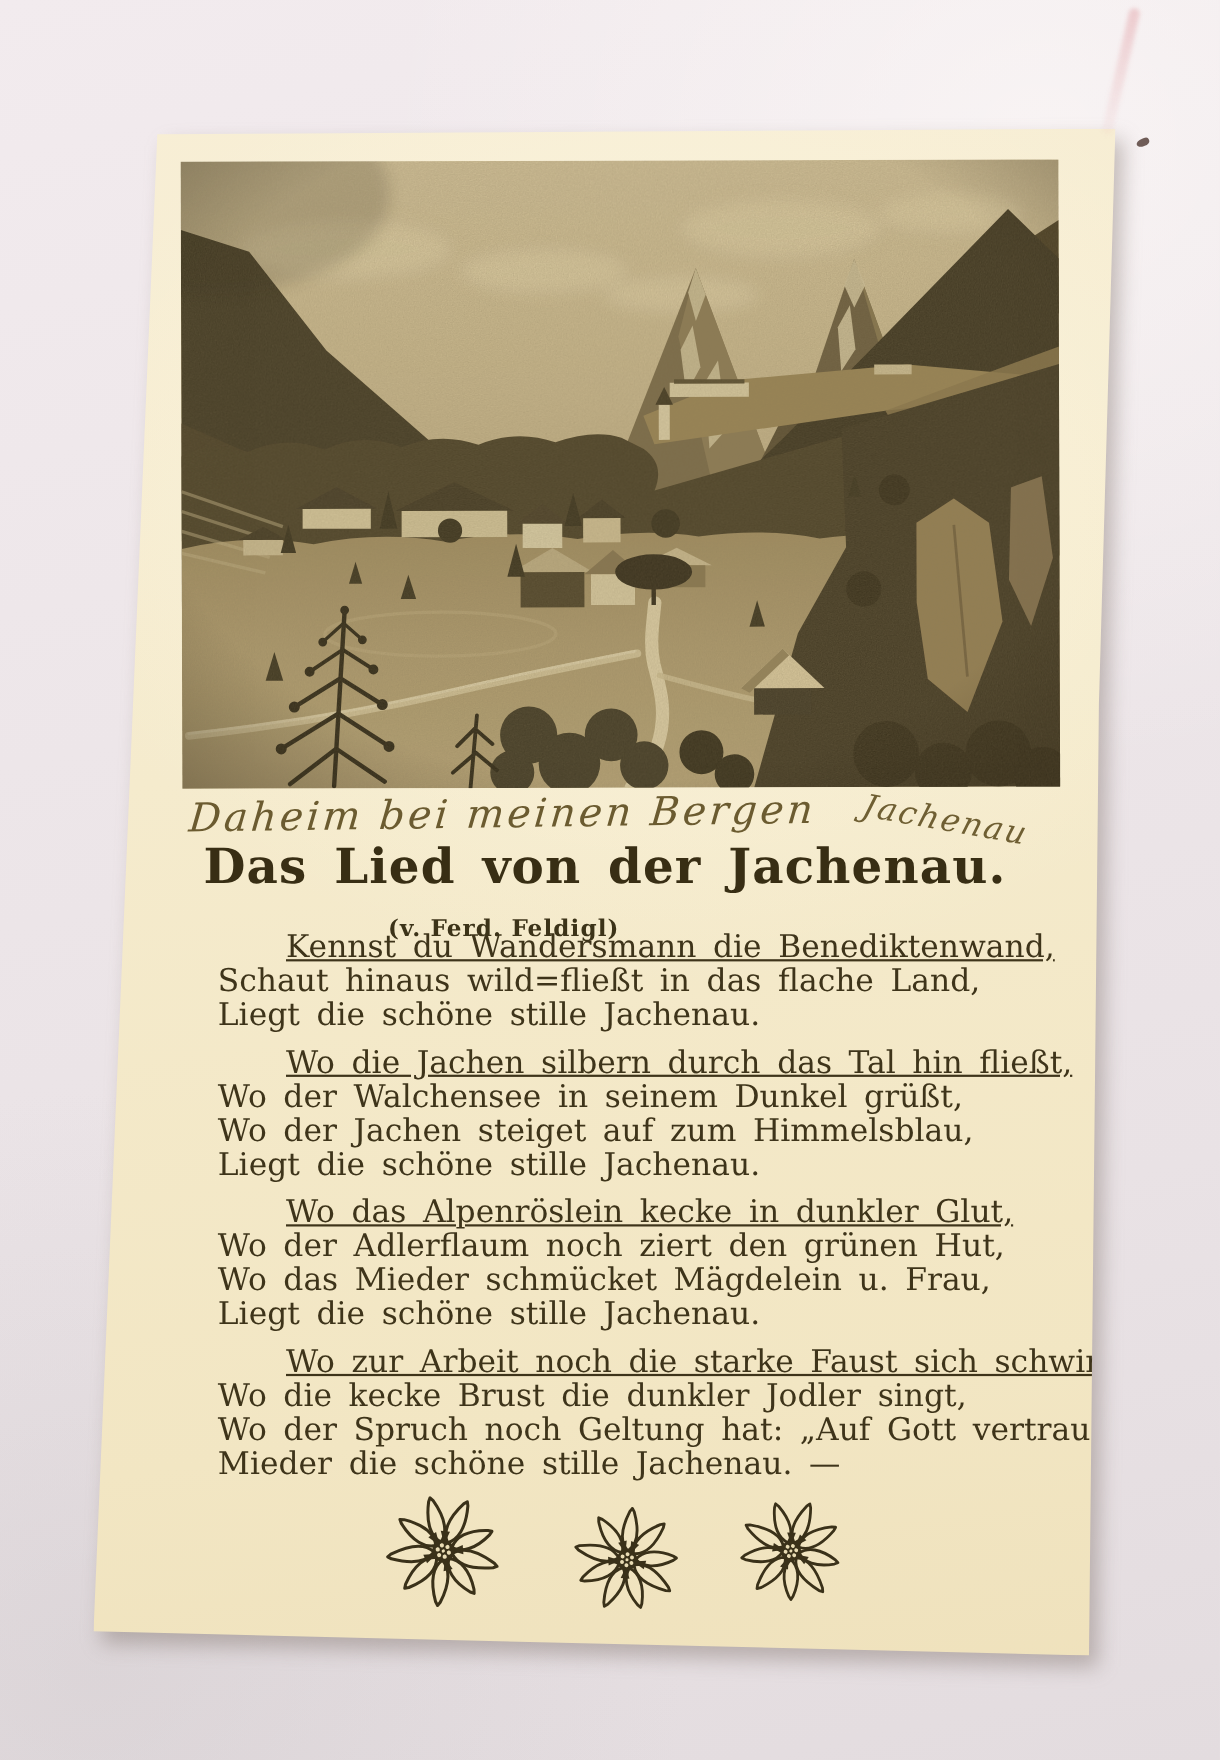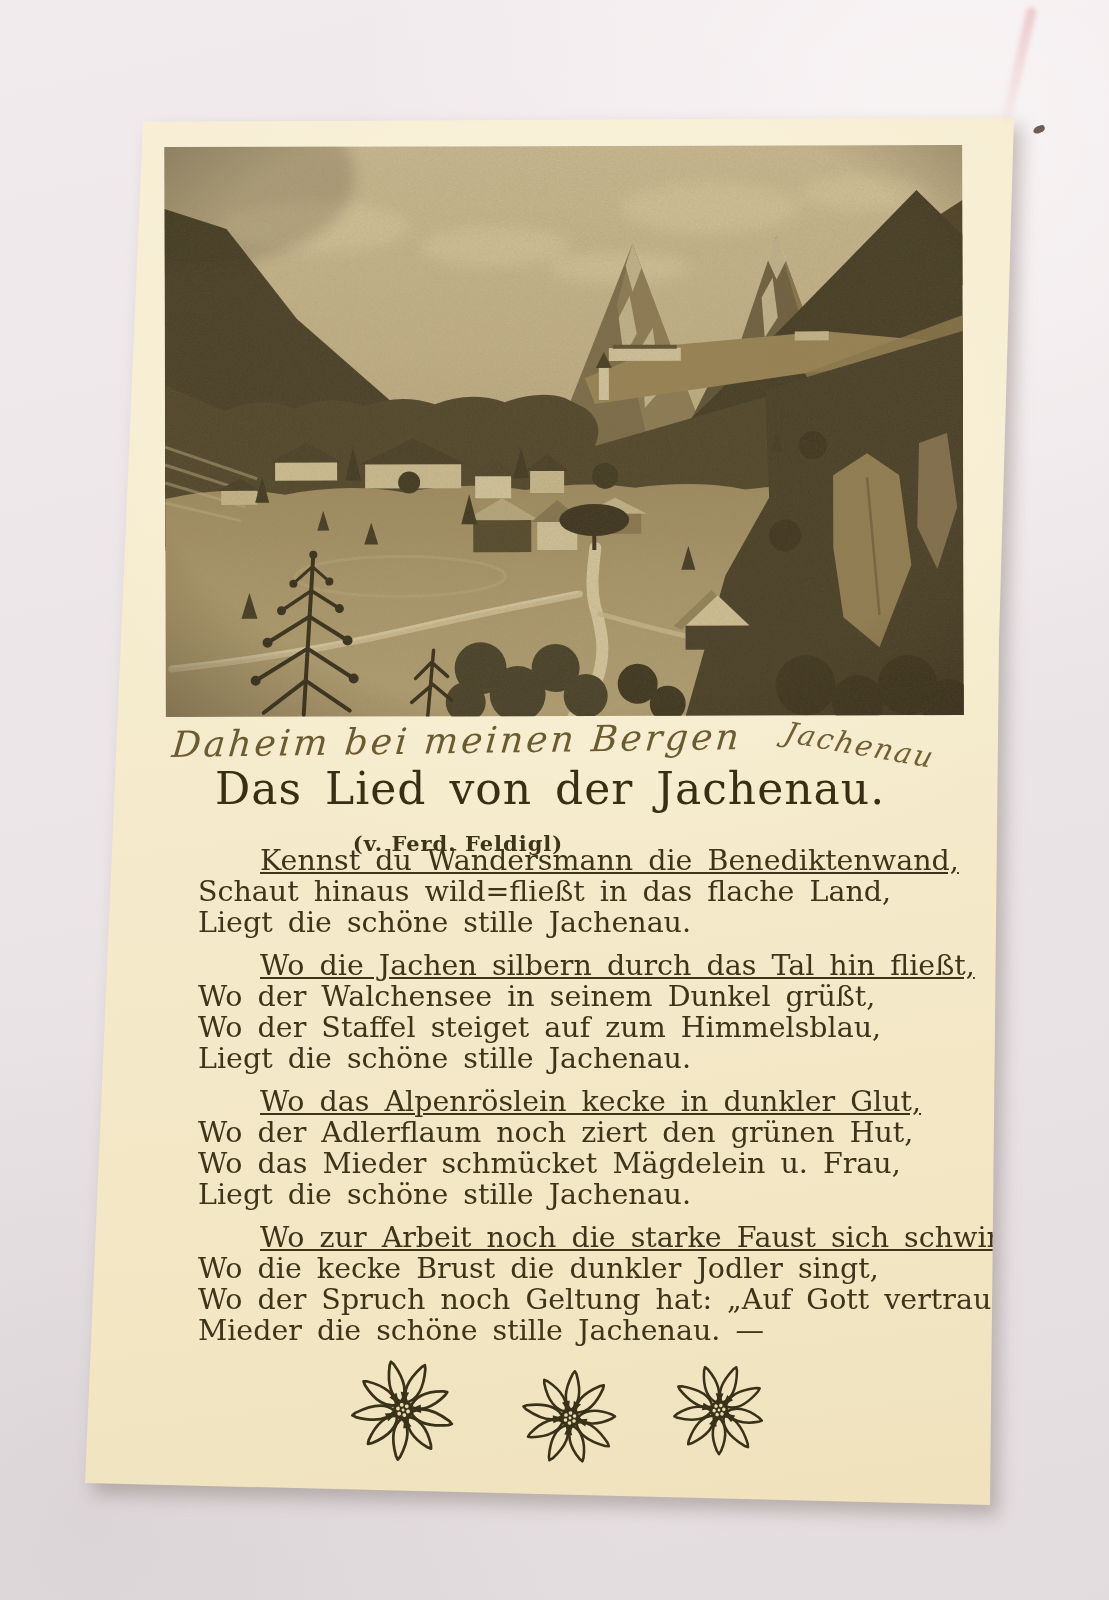--- a/index.html
+++ b/index.html
@@ -23,21 +23,21 @@
     background:
       radial-gradient(75% 40% at 55% 28%, rgba(255,250,232,.55), rgba(255,250,232,0) 70%),
       linear-gradient(173deg,#f8efd7 0%,#f5ebcd 42%,#f2e6c3 78%,#eee0ba 100%);
   }
   .photo{position:absolute;left:165px;top:146px;width:798px;height:570px;transform:rotate(-0.15deg);}
   .photo svg{display:block;}
   .hw{position:absolute;font-style:italic;color:#6b5b30;white-space:nowrap;}
   .hw-left{left:172px;top:720px;font-size:36px;letter-spacing:3px;transform:rotate(-0.8deg) skewX(-6deg);}
   .hw-right{left:784px;top:728px;font-size:29px;letter-spacing:2px;transform:rotate(10deg) skewX(-6deg);color:#6f5f33;}
   .title{position:absolute;left:170px;top:764px;width:760px;margin:0;text-align:center;
-    font-size:44px;font-weight:normal;color:#382e14;letter-spacing:1px;word-spacing:8px;white-space:nowrap;line-height:1.15;}
+    font-size:44px;font-weight:bold;color:#382e14;letter-spacing:1px;word-spacing:8px;white-space:nowrap;line-height:1.15;}
   .byline{position:absolute;left:458px;top:831px;transform:translateX(-50%);
     font-size:21px;font-weight:bold;color:#3c3318;letter-spacing:1px;white-space:nowrap;}
   .poem{position:absolute;left:198px;top:845px;width:800px;color:#3e341a;
     font-size:28.5px;line-height:31px;word-spacing:6px;}
   .stanza{margin:0 0 12px 0;}
   .line{white-space:nowrap;}
   .stanza .line:first-child{text-indent:62px;text-decoration:underline;}
   .flowers{position:absolute;left:340px;top:1338px;width:450px;height:140px;}
   .speck{position:absolute;left:1033px;top:126px;width:12px;height:7px;background:#57423c;
     border-radius:60% 40% 50% 50%;transform:rotate(-20deg);opacity:.85;}
@@ -265,21 +265,21 @@
 
     <div class="poem">
       <div class="stanza">
         <div class="line">Kennst du Wandersmann die Benediktenwand,</div>
         <div class="line">Schaut hinaus wild=fließt in das flache Land,</div>
         <div class="line">Liegt die schöne stille Jachenau.</div>
       </div>
       <div class="stanza">
         <div class="line">Wo die Jachen silbern durch das Tal hin fließt,</div>
         <div class="line">Wo der Walchensee in seinem Dunkel grüßt,</div>
-        <div class="line">Wo der Staffel steiget auf zum Himmelsblau,</div>
+        <div class="line">Wo der Jachen steiget auf zum Himmelsblau,</div>
         <div class="line">Liegt die schöne stille Jachenau.</div>
       </div>
       <div class="stanza">
         <div class="line">Wo das Alpenröslein kecke in dunkler Glut,</div>
         <div class="line">Wo der Adlerflaum noch ziert den grünen Hut,</div>
         <div class="line">Wo das Mieder schmücket Mägdelein u. Frau,</div>
         <div class="line">Liegt die schöne stille Jachenau.</div>
       </div>
       <div class="stanza">
         <div class="line">Wo zur Arbeit noch die starke Faust sich schwingt,</div>

